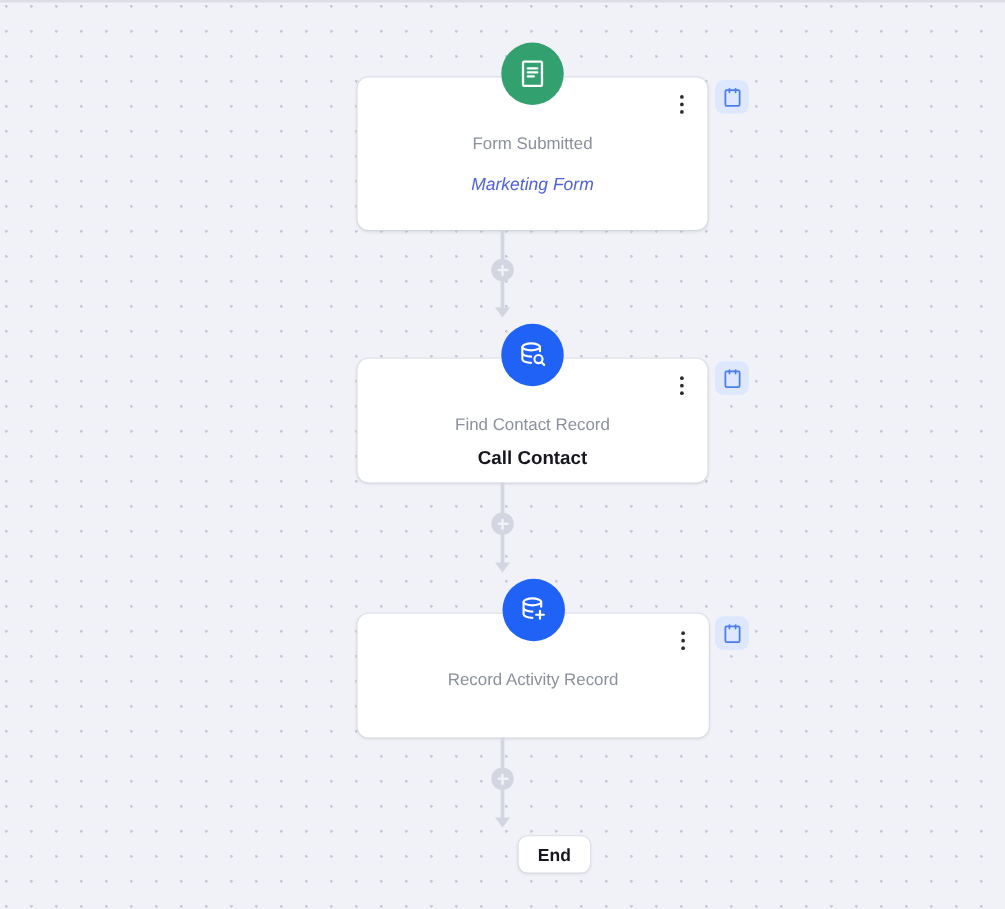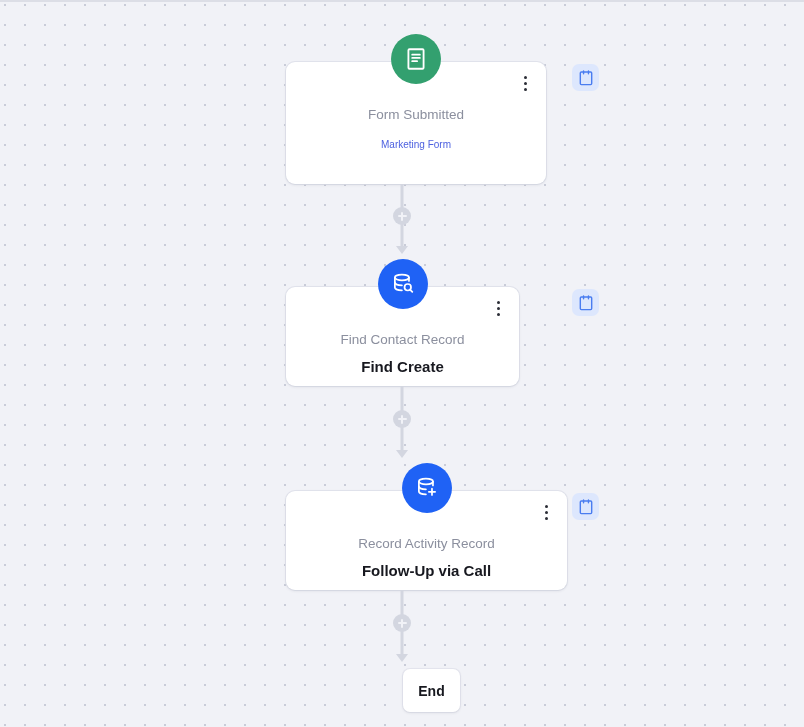--- a/index.html
+++ b/index.html
@@ -117,24 +117,25 @@
     margin-bottom: 8px;
   }
   .node-title {
     font-size: 15px;
     font-weight: bold;
     color: #17181f;
     line-height: 1.35;
   }
   .node-link {
     margin-top: 14px;
-    font-size: 10px;
+    font-size: 14px;
     color: #4d61e0;
     line-height: 1.35;
     cursor: pointer;
+    font-style: italic;
   }
 
   .kebab {
     position: absolute;
     top: 10px;
     right: 13px;
     width: 16px;
     height: 22px;
     display: flex;
     flex-direction: column;
@@ -179,21 +180,21 @@
     color: #17181f;
   }
 </style>
 </head>
 <body>
 
 <div id="canvas">
 
   <div id="top-rule"></div>
 
-  <div class="node" style="left:286px; top:62px; width:260px; height:122px;">
+  <div class="node" style="left:286px; top:62px; width:280px; height:122px;">
 
     <div class="node-icon green">
       <svg width="26" height="26" viewBox="0 0 24 24" fill="none" stroke="#ffffff" stroke-width="1.7" stroke-linecap="round" stroke-linejoin="round">
         <rect x="5" y="3" width="14" height="18" rx="1"></rect>
         <line x1="8.5" y1="8" x2="15.5" y2="8"></line>
         <line x1="8.5" y1="11" x2="15.5" y2="11"></line>
         <line x1="8.5" y1="14" x2="13" y2="14"></line>
       </svg>
     </div>
 
@@ -216,42 +217,42 @@
       <line x1="10.8" y1="1" x2="10.8" y2="4.2"></line>
     </svg>
   </div>
 
   <div class="connector" style="top:184px; height:76px;">
     <div class="conn-line" style="height:66px;"></div>
     <div class="conn-plus" style="top:23px;"></div>
     <div class="conn-arrow" style="top:62px;"></div>
   </div>
 
-  <div class="node" style="left:286px; top:287px; width:233px; height:99px;">
+  <div class="node" style="left:286px; top:287px; width:280px; height:99px;">
 
     <div class="node-icon blue">
       <svg width="26" height="26" viewBox="0 0 24 24" fill="none" stroke="#ffffff" stroke-width="1.6" stroke-linecap="round" stroke-linejoin="round">
         <ellipse cx="11" cy="6" rx="6.5" ry="2.6"></ellipse>
         <path d="M4.5 6v4.6c0 1.44 2.91 2.6 6.5 2.6"></path>
         <path d="M17.5 6v3.2"></path>
         <path d="M4.5 10.8v4.4c0 1.44 2.91 2.6 6.5 2.6"></path>
         <circle cx="16.4" cy="15" r="3"></circle>
         <line x1="18.7" y1="17.4" x2="20.6" y2="19.3"></line>
       </svg>
     </div>
 
     <div class="kebab">
       <span></span>
       <span></span>
       <span></span>
     </div>
 
     <div class="node-body">
       <div class="node-subtitle">Find Contact Record</div>
-      <div class="node-title">Find Create</div>
+      <div class="node-title">Call Contact</div>
     </div>
   </div>
 
   <div class="note-btn" style="left:572px; top:289px;">
     <svg width="14" height="16" viewBox="0 0 16 18" fill="none" stroke="#4a7df0" stroke-width="1.6" stroke-linecap="round" stroke-linejoin="round">
       <rect x="1.5" y="2.2" width="13" height="14.4" rx="1.2"></rect>
       <line x1="5.2" y1="1" x2="5.2" y2="4.2"></line>
       <line x1="10.8" y1="1" x2="10.8" y2="4.2"></line>
     </svg>
   </div>
@@ -276,35 +277,34 @@
     </div>
 
     <div class="kebab">
       <span></span>
       <span></span>
       <span></span>
     </div>
 
     <div class="node-body">
       <div class="node-subtitle">Record Activity Record</div>
-      <div class="node-title">Follow-Up via Call</div>
     </div>
   </div>
 
   <div class="note-btn" style="left:572px; top:493px;">
     <svg width="14" height="16" viewBox="0 0 16 18" fill="none" stroke="#4a7df0" stroke-width="1.6" stroke-linecap="round" stroke-linejoin="round">
       <rect x="1.5" y="2.2" width="13" height="14.4" rx="1.2"></rect>
       <line x1="5.2" y1="1" x2="5.2" y2="4.2"></line>
       <line x1="10.8" y1="1" x2="10.8" y2="4.2"></line>
     </svg>
   </div>
 
   <div class="connector" style="top:590px; height:80px;">
     <div class="conn-line" style="height:68px;"></div>
     <div class="conn-plus" style="top:24px;"></div>
     <div class="conn-arrow" style="top:64px;"></div>
   </div>
 
-  <div class="end-node" style="left:403px; top:669px; width:57px; height:43px;">
+  <div class="end-node" style="left:415px; top:669px; width:57px; height:29px;">
     <span>End</span>
   </div>
 
 </div>
 
 </body></html>

